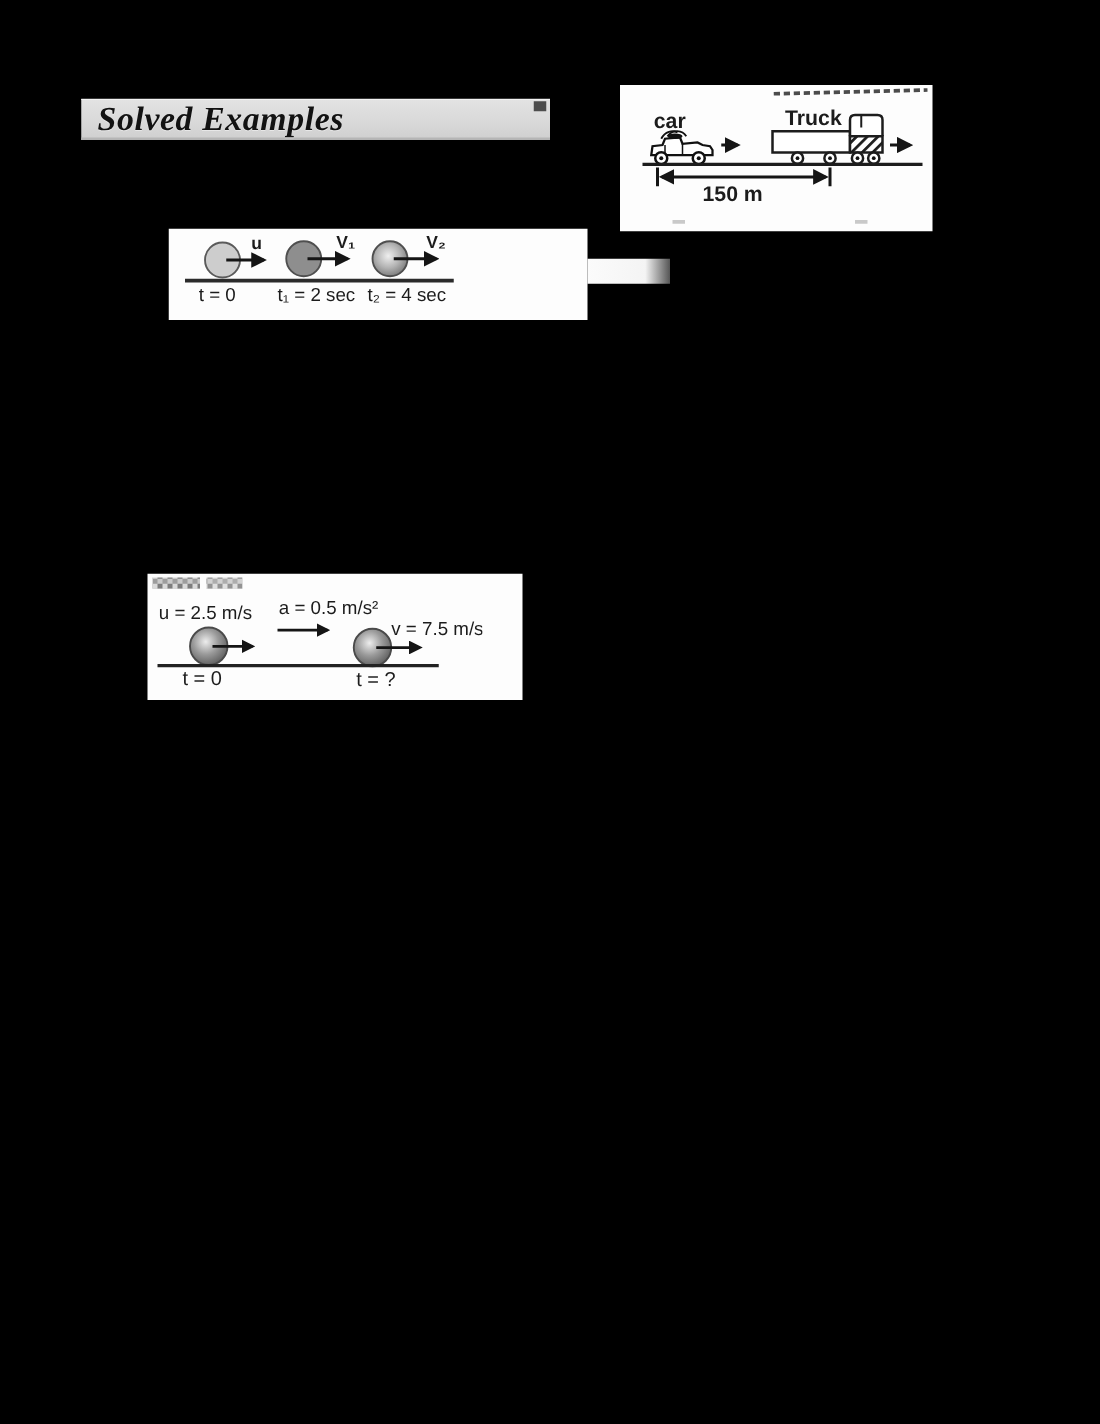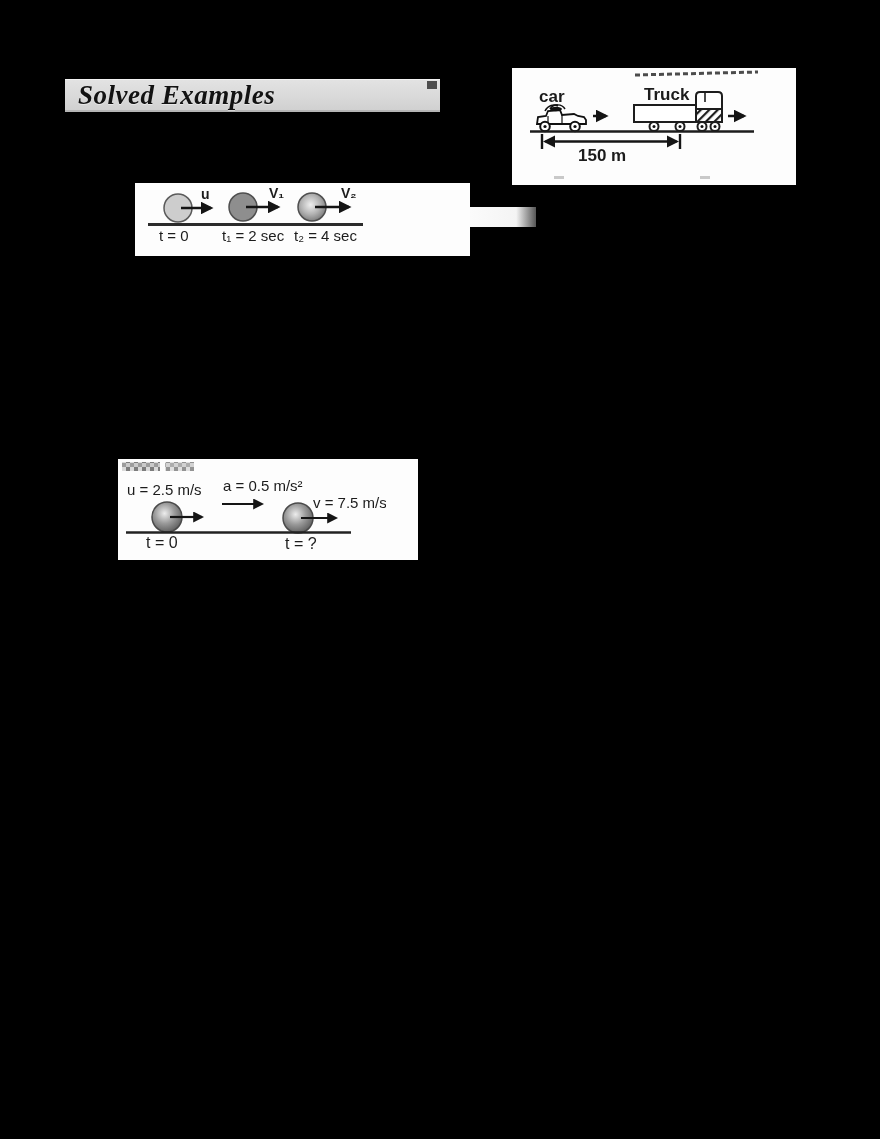--- a/index.html
+++ b/index.html
@@ -13,21 +13,21 @@
   .banner-title{position:absolute;left:13px;top:1px;
           font-family:"Liberation Serif", serif;font-style:italic;font-weight:bold;
           font-size:27px;line-height:31px;color:#121212;letter-spacing:.5px;
           text-shadow:0 1px 0 rgba(255,255,255,.45);white-space:nowrap;}
   .banner-mark{position:absolute;right:3px;top:2px;width:10px;height:8px;background:#4d4d4d;}
 
   
   .fig{position:absolute;background:#fdfdfd;}
   .fig svg{display:block;}
   .fig text{font-family:"Liberation Sans", sans-serif;fill:#1c1c1c;}
-  .fig-car-truck{left:512px;top:68px;width:284px;height:117px;}
+  .fig-car-truck{left:496px;top:68px;width:250px;height:117px;}
   .fig-three-ball{left:135px;top:183px;width:335px;height:73px;}
   .fig-two-ball{left:118px;top:459px;width:300px;height:101px;}
 
   
   .streak{position:absolute;left:470px;top:207px;width:66px;height:20px;
           background:linear-gradient(to right,#fbfbfb 0%,#f4f4f4 70%,rgba(244,244,244,.35) 100%);}
 </style>
 </head>
 <body>
 

